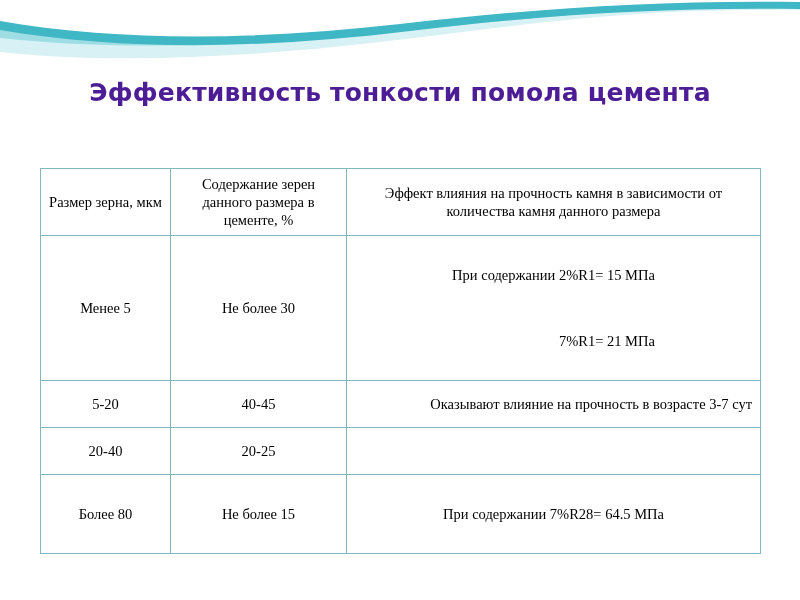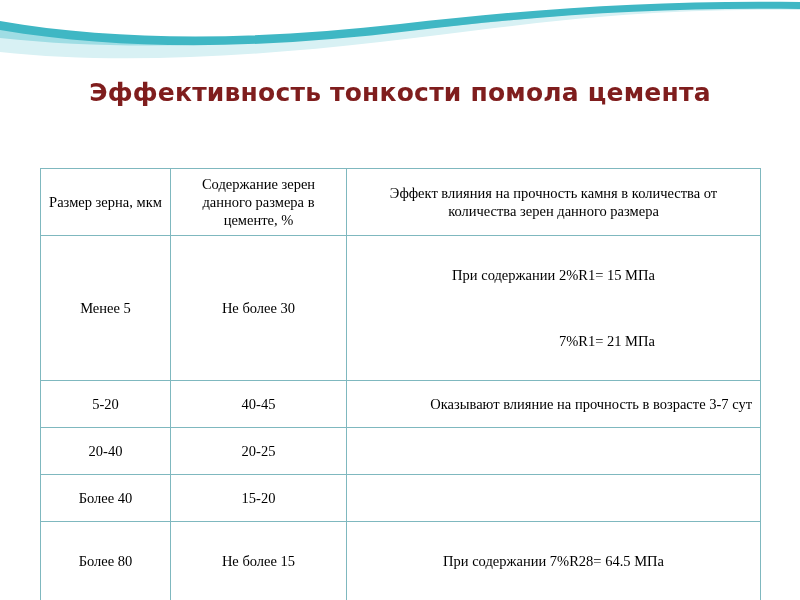--- a/index.html
+++ b/index.html
@@ -31,21 +31,21 @@
   }
   .title {
     position: absolute;
     top: 78px;
     left: 0;
     width: 800px;
     text-align: center;
     font-family: "DejaVu Sans", sans-serif;
     font-size: 25px;
     font-weight: bold;
-    color: #7f1d1d;
+    color: #4c1d95;
     letter-spacing: 0.2px;
   }
   .table-wrap {
     position: absolute;
     top: 168px;
     left: 40px;
     width: 720px;
   }
   table.grain {
     border-collapse: collapse;
@@ -115,21 +115,21 @@
     <table class="grain">
       <colgroup>
         <col class="col1">
         <col class="col2">
         <col class="col3">
       </colgroup>
       <tbody>
         <tr>
           <td class="head-cell">Размер зерна, мкм</td>
           <td class="head-cell">Содержание зерен данного размера в цементе, %</td>
-          <td class="head-cell">Эффект влияния на прочность камня в количества от количества зерен данного размера</td>
+          <td class="head-cell">Эффект влияния на прочность камня в зависимости от количества камня данного размера</td>
         </tr>
 
         <tr class="row-tall">
           <td class="c-center">Менее 5</td>
           <td class="c-center">Не более 30</td>
           <td class="c-center">
             <table class="eff-tbl">
               <tbody>
                 <tr>
                   <td class="eff-left">При содержании 2%</td>
@@ -149,25 +149,20 @@
           <td class="c-center">40-45</td>
           <td class="c-left">Оказывают влияние на прочность в возрасте 3-7 сут</td>
         </tr>
 
         <tr class="row-mid">
           <td class="c-center">20-40</td>
           <td class="c-center">20-25</td>
           <td class="c-left"></td>
         </tr>
 
-        <tr class="row-mid">
-          <td class="c-center">Более 40</td>
-          <td class="c-center">15-20</td>
-          <td class="c-left"></td>
-        </tr>
 
         <tr class="row-tall">
           <td class="c-center">Более 80</td>
           <td class="c-center">Не более 15</td>
           <td class="c-center">
             <table class="eff-tbl">
               <tbody>
                 <tr>
                   <td class="eff-left">При содержании 7%</td>
                   <td class="eff-right">R28= 64.5 МПа</td>

